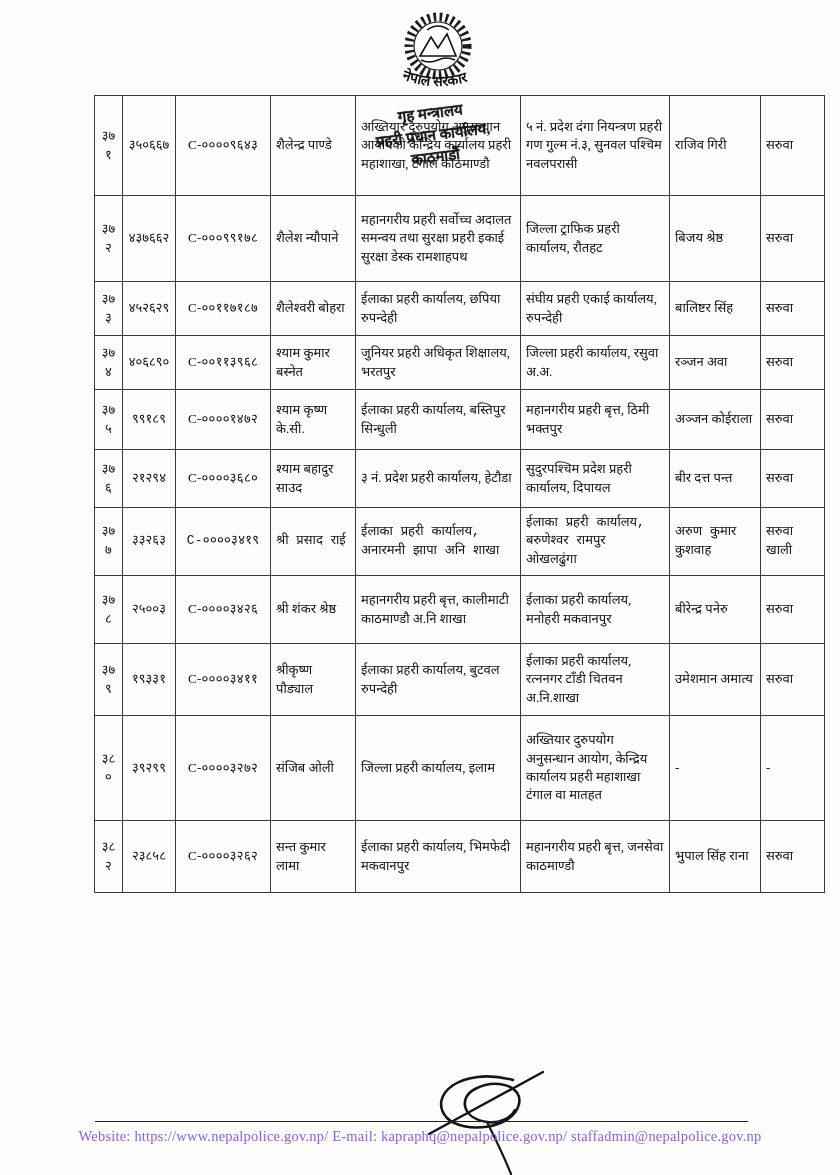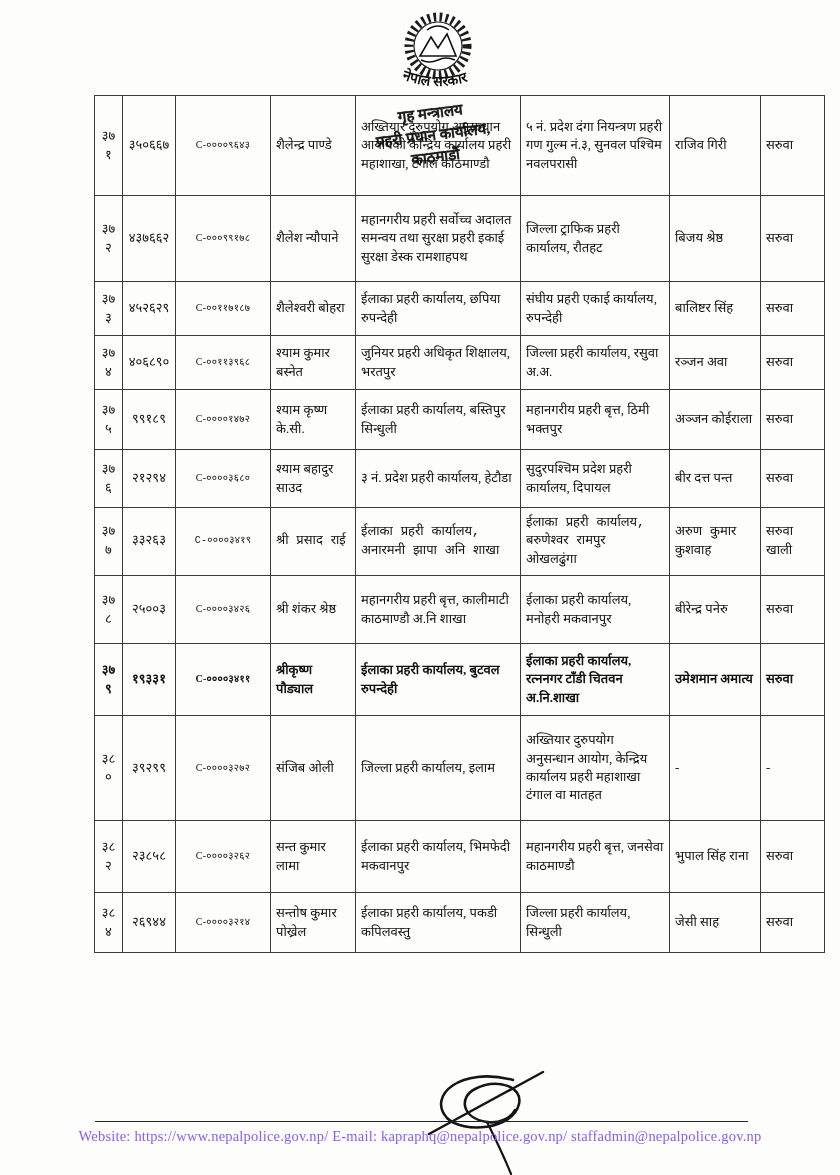--- a/index.html
+++ b/index.html
@@ -39,33 +39,33 @@
     font-size:13px;
     line-height:1.42;
   }
   table.roster td {
     border:1.4px solid #3a3a3a;
     padding:4px 5px;
     vertical-align:middle;
     word-wrap:break-word;
   }
   td.c-sn, td.c-id, td.c-cid { text-align:center; }
-  td.c-cid { font-size:10px; letter-spacing:.3px; }
+  td.c-cid { font-size:13px; letter-spacing:.3px; }
   td.c-name, td.c-from_office, td.c-to_office, td.c-replacement, td.c-status { text-align:left; }
   td.c-status { padding-left:8px; }
   
   tr:nth-child(1)  { height:100px; }
   tr:nth-child(2)  { height:86px;padding-left:24px; }
   tr:nth-child(3)  { height:54px; }
   tr:nth-child(4)  { height:54px; }
   tr:nth-child(5)  { height:60px; }
   tr:nth-child(6)  { height:58px; }
   tr:nth-child(7)  { height:68px;font-family:Liberation Mono, monospace; }
   tr:nth-child(8)  { height:68px; }
-  tr:nth-child(9)  { height:72px;font-weight:bold; }
+  tr:nth-child(9)  { height:72px; }
   tr:nth-child(10) { height:105px; }
   tr:nth-child(11) { height:72px; }
   tr:nth-child(12) { height:60px; }
   tr:nth-child(13) { height:82px; }
   tr:nth-child(14) { height:62px; }
 
   
   .footer-rule {
     position:absolute; left:95px; top:1121px; width:653px; height:0;
     border-top:1.6px solid #222;
@@ -219,30 +219,20 @@
         <tr>
           <td class="c-sn">३८२</td>
           <td class="c-id">२३८५८</td>
           <td class="c-cid">C-००००३२६२</td>
           <td class="c-name">सन्त कुमार लामा</td>
           <td class="c-from_office">ईलाका प्रहरी कार्यालय, भिमफेदी मकवानपुर</td>
           <td class="c-to_office">महानगरीय प्रहरी बृत्त, जनसेवा काठमाण्डौ</td>
           <td class="c-replacement">भुपाल सिंह राना</td>
           <td class="c-status">सरुवा</td>
         </tr>
-        <tr>
-          <td class="c-sn">३८४</td>
-          <td class="c-id">२६९४४</td>
-          <td class="c-cid">C-००००३२१४</td>
-          <td class="c-name">सन्तोष कुमार पोख्रेल</td>
-          <td class="c-from_office">ईलाका प्रहरी कार्यालय, पकडी कपिलवस्तु</td>
-          <td class="c-to_office">जिल्ला प्रहरी कार्यालय, सिन्धुली</td>
-          <td class="c-replacement">जेसी साह</td>
-          <td class="c-status">सरुवा</td>
-        </tr>
       </tbody>
   </table>
 
   <svg class="signature" viewBox="0 0 150 115">
     <path d="M128,10 L14,72" fill="none" stroke="#151515" stroke-width="2.4" stroke-linecap="round"></path>
     <path d="M98,18 C45,4 12,34 32,56 C48,72 98,68 104,42 C108,24 82,16 60,27 C44,35 46,56 72,60 C84,62 96,56 100,48" fill="none" stroke="#151515" stroke-width="2.6" stroke-linecap="round"></path>
     <path d="M72,60 C80,76 88,92 96,112" fill="none" stroke="#151515" stroke-width="2.2" stroke-linecap="round"></path>
   </svg>
 
   <div class="footer-rule"></div>

